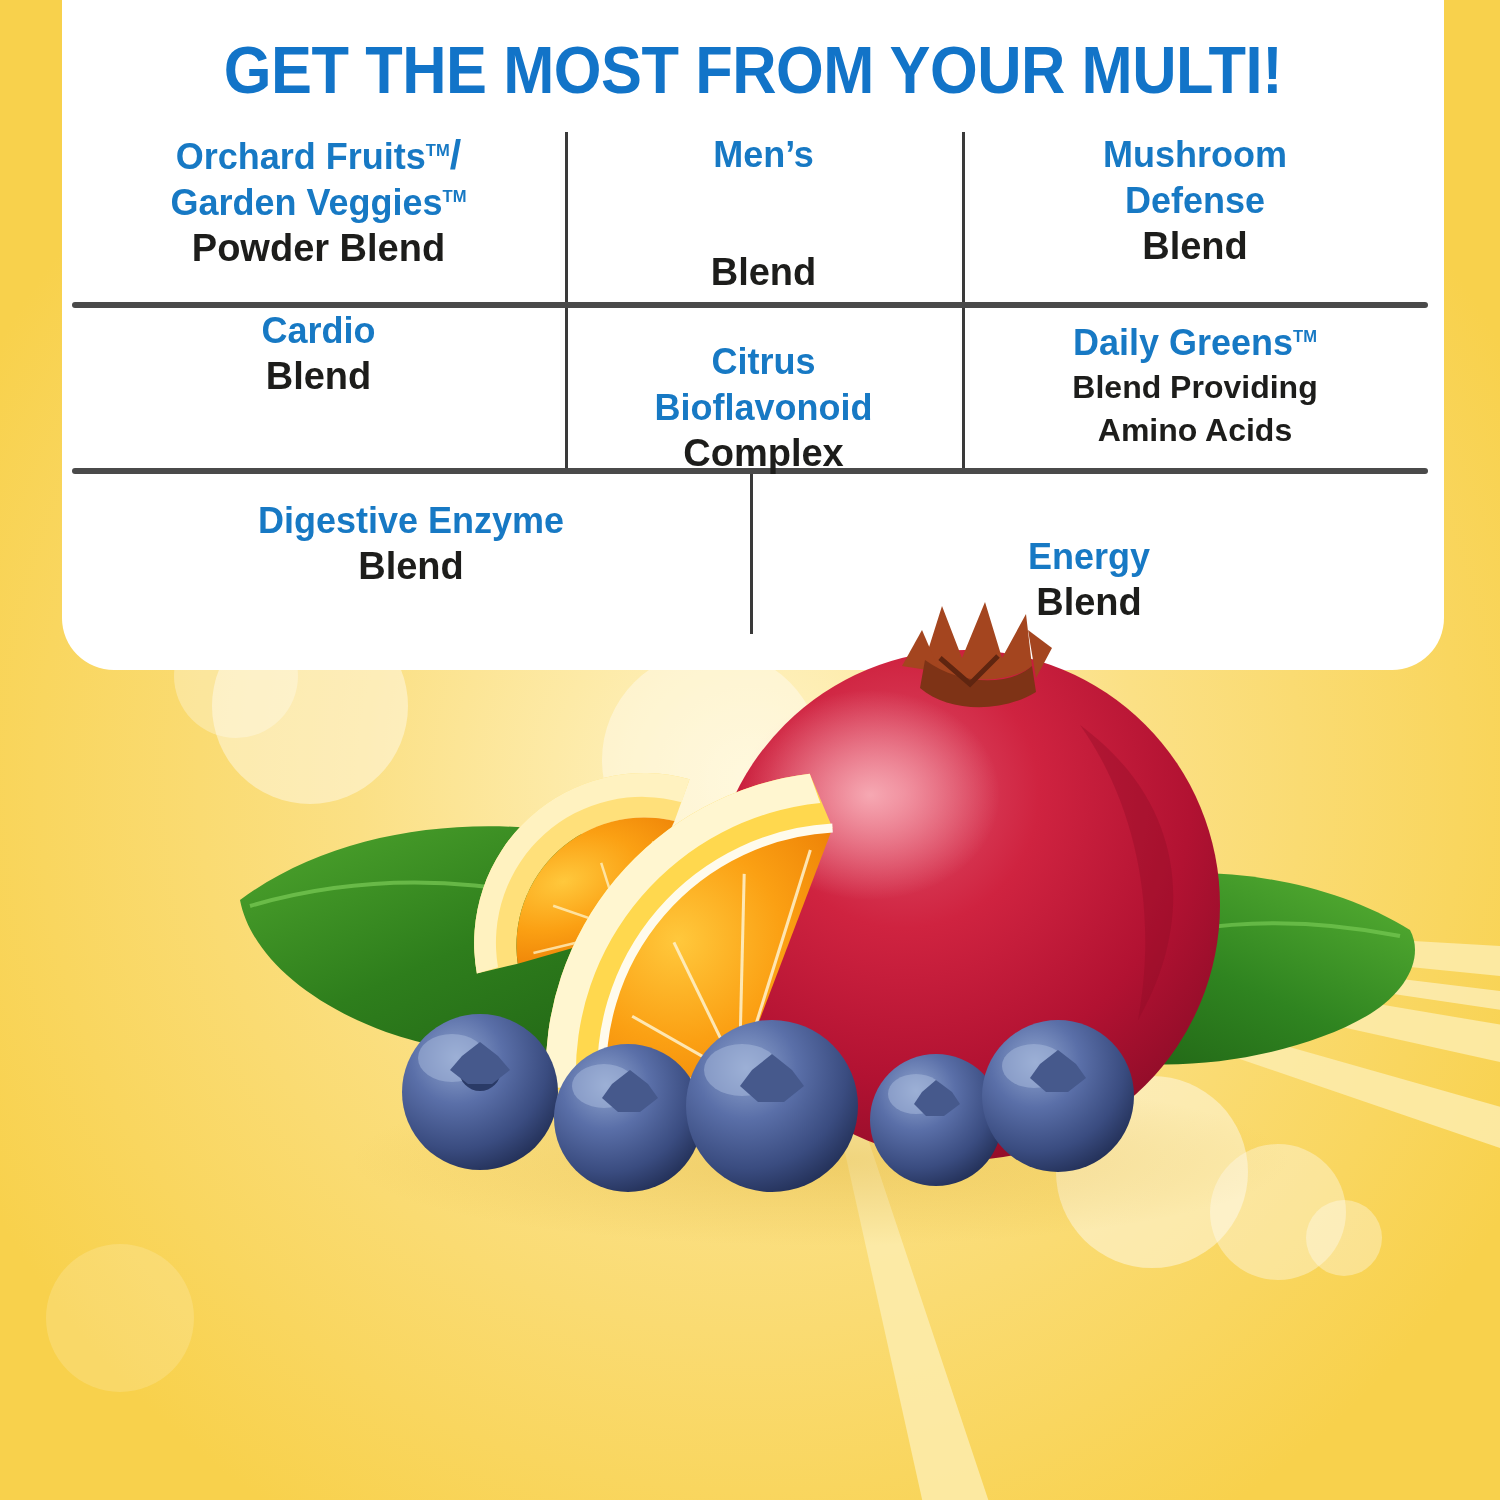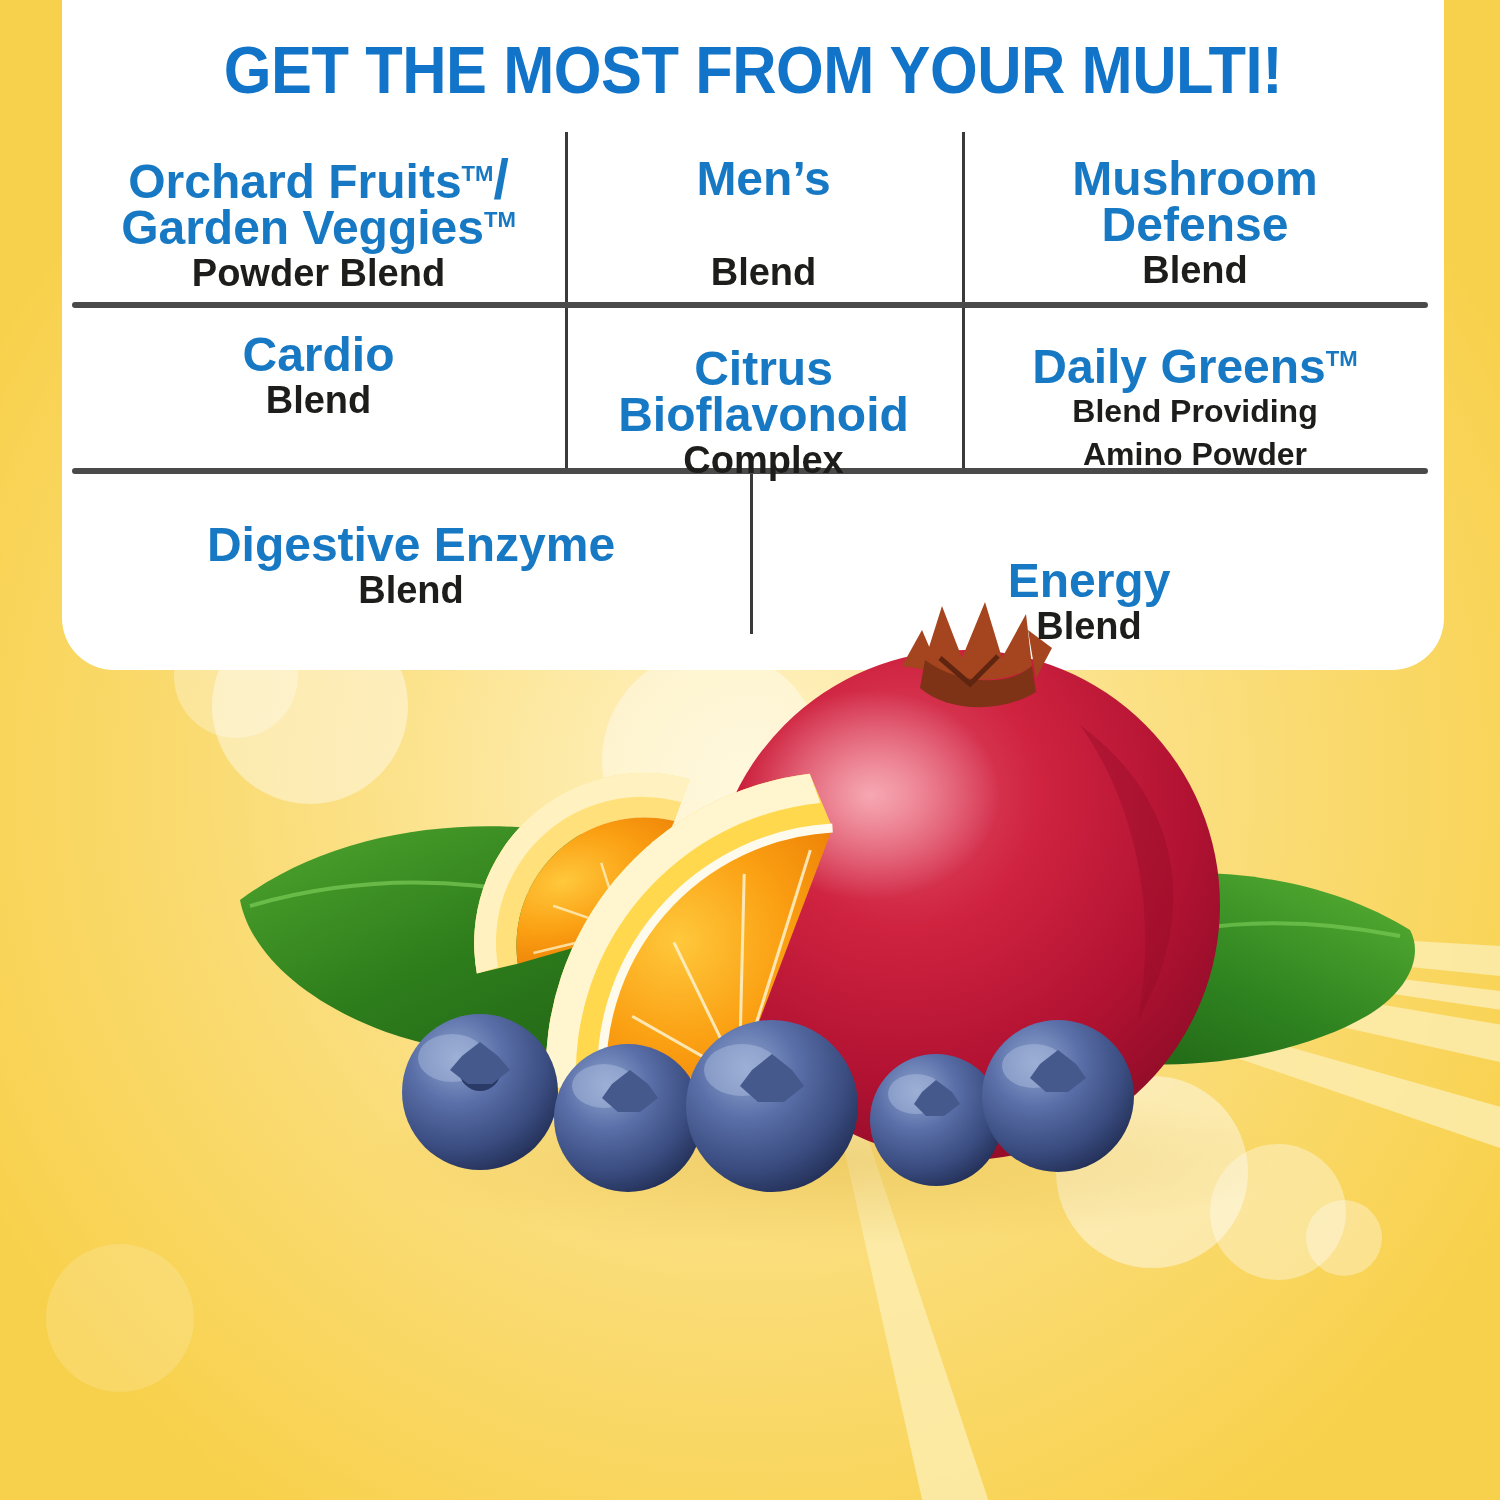--- a/index.html
+++ b/index.html
@@ -76,21 +76,21 @@
     position:absolute;
     width:3px;
     background:#3A3A3A;
     top:0; bottom:0;
     z-index:5;
   }
 
   .blue{ color:#1779C4; font-weight:bold; }
   .dark{ color:#1D1D1B; font-weight:bold; }
 
-  .t-lg{ font-size:48px; line-height:46px;margin-top:24px; }
+  .t-lg{ font-size:36px; line-height:46px; }
   .t-md{ font-size:38px; line-height:44px; }
   .t-sm{ font-size:32px; line-height:43px; }
 
   sup.tm{
     font-size:0.46em;
     vertical-align:super;
     line-height:0;
     letter-spacing:0;
   }
 
@@ -330,35 +330,35 @@
 
   <div class="row r2">
     <div class="vline" style="left:493px;"></div>
     <div class="vline" style="left:890px;"></div>
 
     <div class="cell bottomish" style="width:493px; padding-bottom:78px;">
       <div class="blue t-lg">Cardio</div>
       <div class="dark t-md">Blend</div>
     </div>
 
-    <div class="cell" style="width:397px; padding-top:14px;">
+    <div class="cell" style="width:397px; padding-top:31px;">
       <div class="blue t-lg">
         <span>Citrus</span><br>
         <span>Bioflavonoid</span>
       </div>
       <div class="dark t-md">Complex</div>
     </div>
 
     <div class="cell" style="width:466px; padding-top:12px;">
       <div class="blue t-lg">
         <span>Daily Greens</span><sup class="tm">TM</sup>
       </div>
       <div class="dark t-sm">
         <span>Blend Providing</span><br>
-        <span>Amino Powder</span>
+        <span>Amino Acids</span>
       </div>
     </div>
   </div>
 
   <div class="hrule"></div>
 
   <div class="row r3">
     <div class="vline" style="left:678px;"></div>
 
     <div class="cell" style="width:678px; padding-top:24px;">

